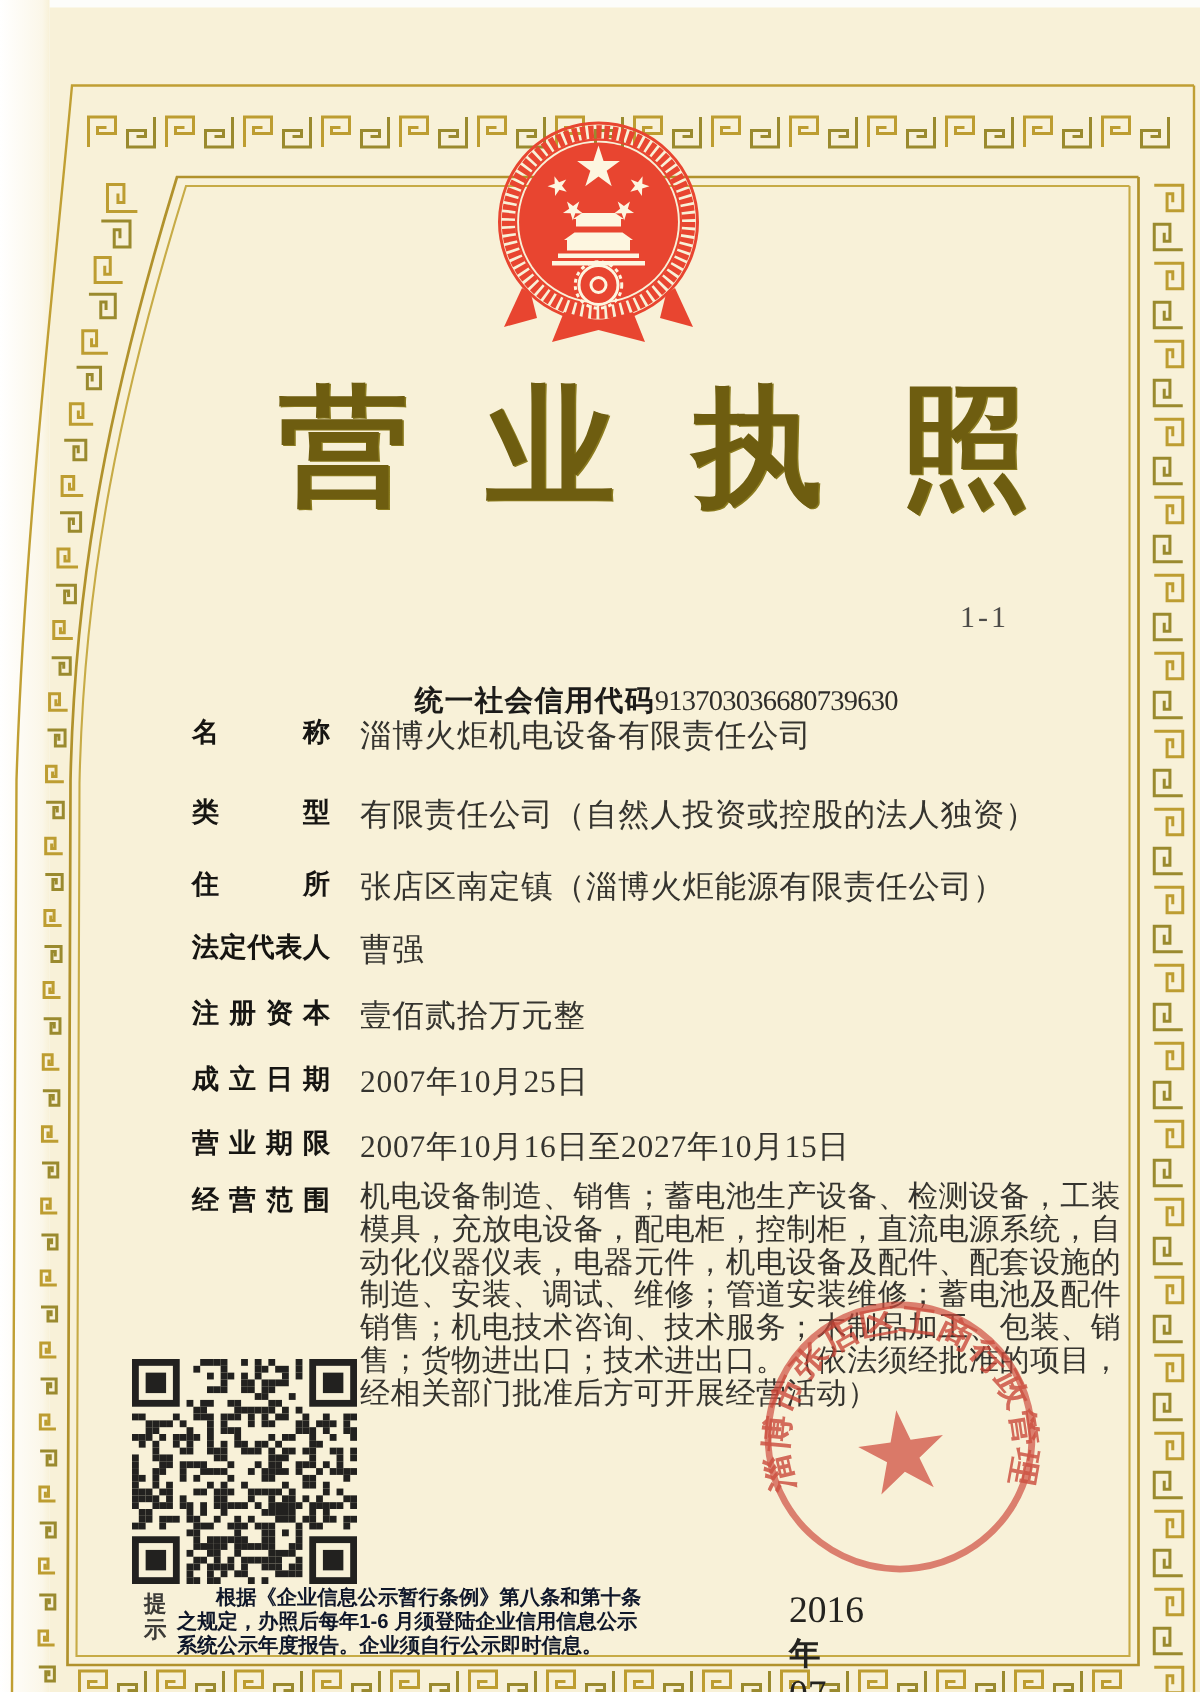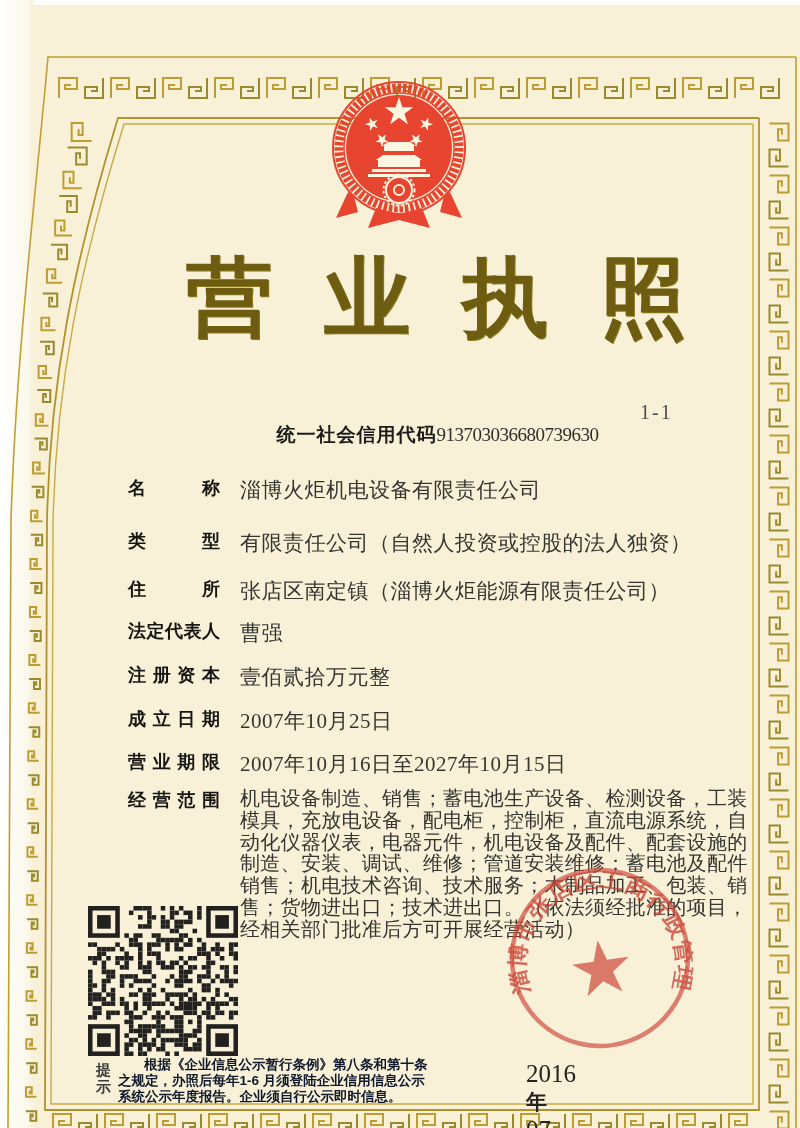--- a/index.html
+++ b/index.html
@@ -12,21 +12,21 @@
   .abs{position:absolute;}
 
   .title{left:120px;top:240px;width:580px;text-align:center;
          font-size:86px;font-weight:bold;color:#6e5d10;
          letter-spacing:52px;padding-left:52px;
          text-shadow:1px 1px 0 #8a7a1e;}
   .subtitle{left:120px;top:356px;width:580px;text-align:center;
             font-size:33px;font-weight:bold;color:#4f4a28;letter-spacing:4px;}
   .pagenum{left:626px;top:401px;font-family:"Liberation Serif","DejaVu Serif",serif;
            font-size:20px;color:#4c4b48;letter-spacing:2px;margin-left:14px;}
-  .creditrow{left:130px;top:422px;width:615px;display:flex;justify-content:center;
+  .creditrow{left:130px;top:454px;width:615px;display:flex;justify-content:center;
              align-items:baseline;}
   .creditlabel{font-size:19px;font-weight:bold;color:#1c1b19;letter-spacing:1px;}
   .creditvalue{font-family:"Liberation Serif","DejaVu Serif",serif;font-size:19px;
                color:#2e2d2a;letter-spacing:-0.5px;}
 
   #fields{position:absolute;left:128px;top:0;width:620px;height:100%;}
   .frow{position:absolute;left:0;}
   .flabel{position:absolute;left:0;top:0;width:92px;font-size:18px;font-weight:bold;
           color:#161512;text-align:justify;text-align-last:justify;}
   .fvalue{position:absolute;left:112px;top:0;width:512px;

